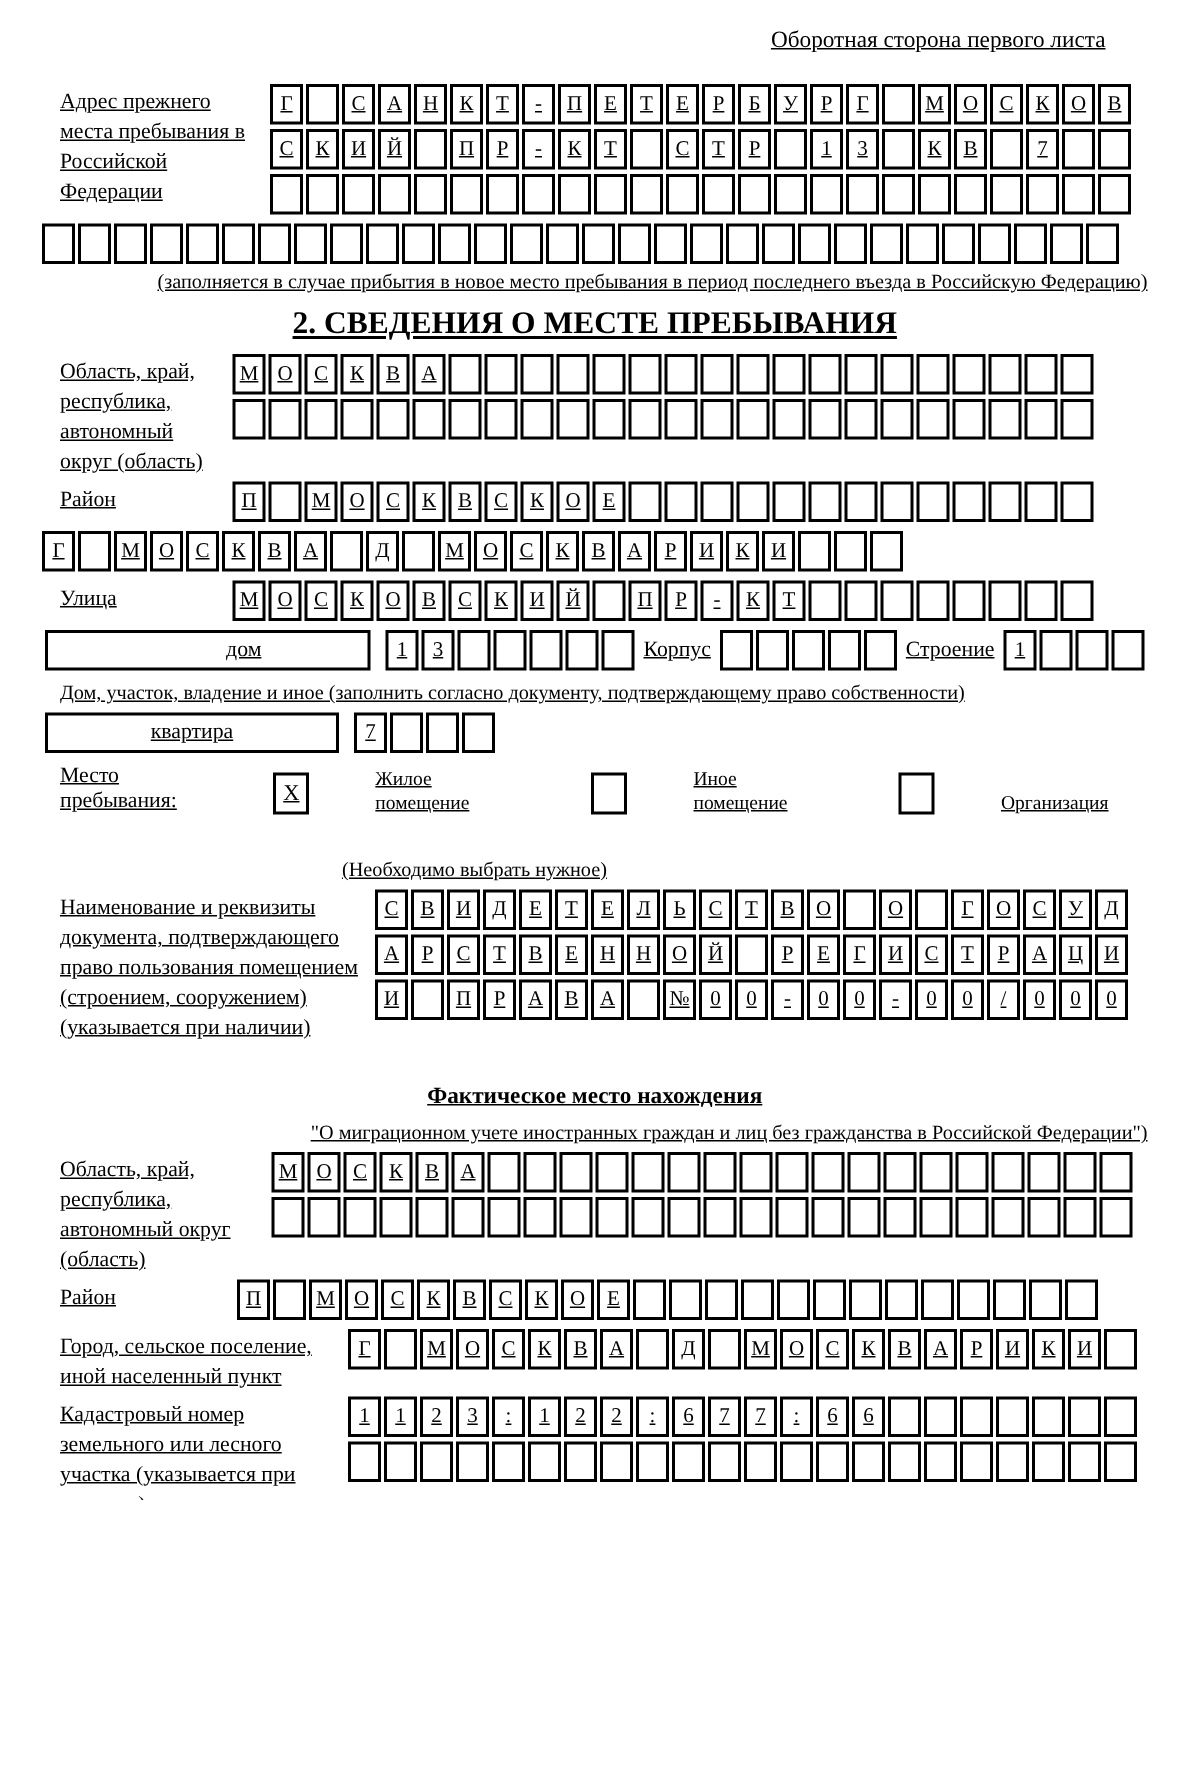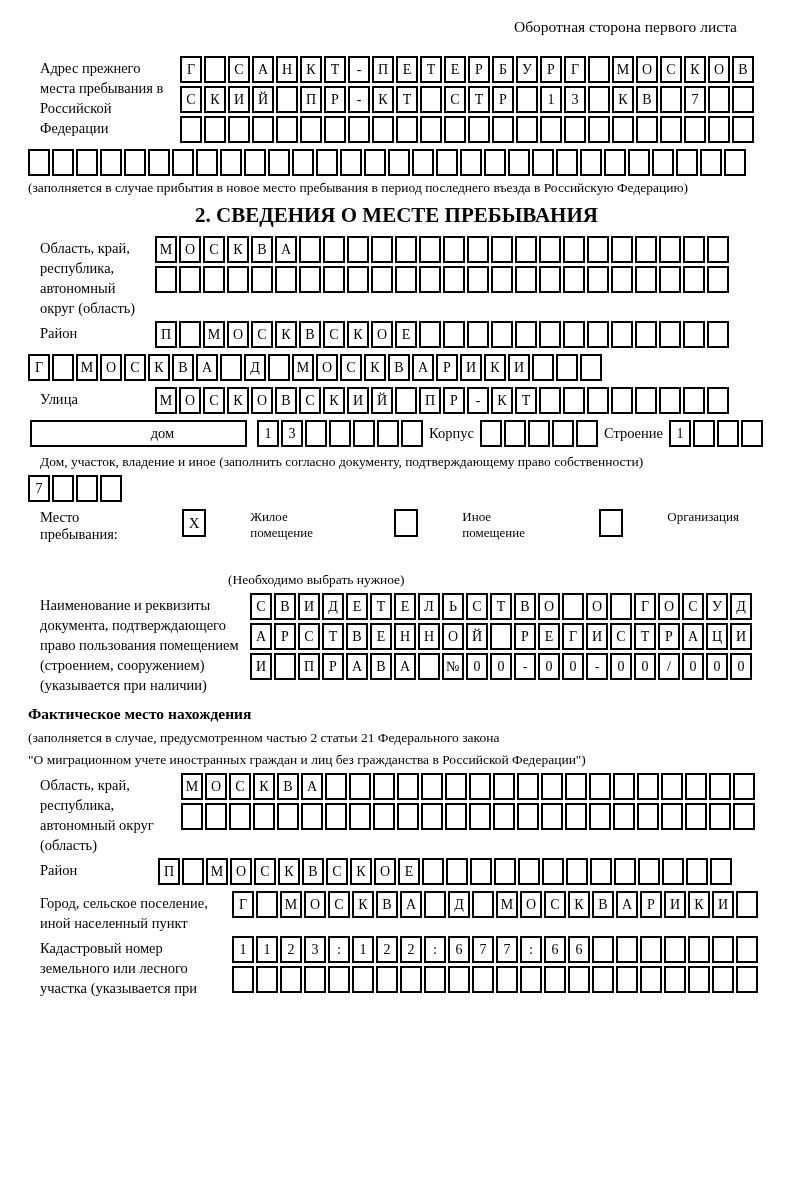--- a/index.html
+++ b/index.html
@@ -1,49 +1,49 @@
 <!DOCTYPE html>
 <html><head>
 <meta charset="utf-8">
 <style>
   html,body{margin:0;padding:0;background:#ffffff;}
   .page{
     width:800px;height:1000px;box-sizing:border-box;
     padding:10px 35px 0 28px;background:#fff;color:#000;
-    font-family:"Liberation Serif", serif;overflow:hidden;position:relative;
+    font-family:"Liberation Serif", serif;overflow:hidden;position:relative;text-decoration:underline;
   }
   .header{text-align:right;font-size:15.5px;padding-right:28px;margin:8px 0 20px 0;}
   .frow{display:flex;align-items:flex-start;margin-bottom:3px;}
   .lbl{font-size:14.5px;line-height:20px;padding:2px 6px 0 12px;box-sizing:border-box;}
   .w152{flex:0 0 152px;}
   .w127{flex:0 0 127px;}
   .w222{flex:0 0 222px;}
   .w153{flex:0 0 153px;}
   .w130{flex:0 0 130px;}
   .w204{flex:0 0 204px;}
   .cellcol{display:flex;flex-direction:column;}
   .cellrow{display:flex;gap:2px;margin-bottom:3px;}
   .cell{
     flex:0 0 auto;width:18px;height:23px;border:2px solid #000;
     text-align:center;font-size:14px;line-height:23px;overflow:hidden;
   }
   .overflow-row{margin-left:0;}
   .note{font-size:13.5px;line-height:18px;margin:2px 0 4px 0;}
-  .center{text-align:left;}
+  .center{text-align:right;}
   .left-note{margin-left:12px;text-align:left;}
   .section-title{text-align:center;font-weight:bold;font-size:21px;margin:6px 0 8px 0;}
-  .sub-title{text-align:left;font-weight:bold;font-size:15.5px;margin:10px 0 6px 0;}
+  .sub-title{text-align:center;font-weight:bold;font-size:15.5px;margin:27px 0 6px 0;}
   .wide-box{
     border:2px solid #000;height:23px;line-height:23px;text-align:center;
     font-size:14.5px;box-sizing:content-box;
   }
   .house-box{width:165px;margin-left:2px;margin-right:10px;padding-left:48px;}
   .apt-box{width:192px;margin-left:2px;margin-right:10px;}
   .inline-lbl{font-size:14.5px;line-height:27px;margin:0 6px;text-align:center;}
-  .stay-row{align-items:flex-start;margin:4px 0 2px 0;gap:34px;}
+  .stay-row{align-items:flex-end;margin:4px 0 2px 0;gap:34px;}
   .stay-lbl{font-size:14.5px;margin-left:12px;margin-right:10px;}
   .checkbox{
     width:20px;height:24px;border:2px solid #000;text-align:center;
     font-size:15px;line-height:24px;margin-right:10px;flex:0 0 auto;
   }
   .stay-opt{font-size:13px;margin-right:26px;}
   .stay-note{margin-left:200px;margin-top:28px;}
   .stamp-wrap{width:400px;margin-left:337px;margin-top:8px;}
   .stamp-box{width:352px;height:170px;border:2px solid #000;margin:0 auto;}
 </style>
@@ -345,20 +345,23 @@
     <div class="cellrow">
         <span class="cell">1</span>
         <span class="cell"></span>
         <span class="cell"></span>
         <span class="cell"></span>
       </div>
   </div>
   <div class="note left-note">Дом, участок, владение и иное (заполнить согласно документу, подтверждающему право собственности)</div>
 
   <div class="frow">
+    <div class="wide-box apt-box">
+      <span>квартира</span>
+    </div>
     <div class="cellrow">
         <span class="cell">7</span>
         <span class="cell"></span>
         <span class="cell"></span>
         <span class="cell"></span>
       </div>
   </div>
 
   <div class="frow stay-row">
     <div class="stay-lbl">Место пребывания:</div>
@@ -440,21 +443,20 @@
           <span class="cell">0</span>
           <span class="cell">/</span>
           <span class="cell">0</span>
           <span class="cell">0</span>
           <span class="cell">0</span>
         </div>
     </div>
   </div>
 
   <div class="sub-title">Фактическое место нахождения</div>
-  <div class="note center">(заполняется в случае, предусмотренном частью 2 статьи 21 Федерального закона</div>
   <div class="note center">"О миграционном учете иностранных граждан и лиц без гражданства в Российской Федерации")</div>
 
   <div class="frow">
     <div class="lbl w153">Область, край, республика, автономный округ (область)</div>
     <div class="cellcol">
       <div class="cellrow">
           <span class="cell">М</span>
           <span class="cell">О</span>
           <span class="cell">С</span>
           <span class="cell">К</span>

